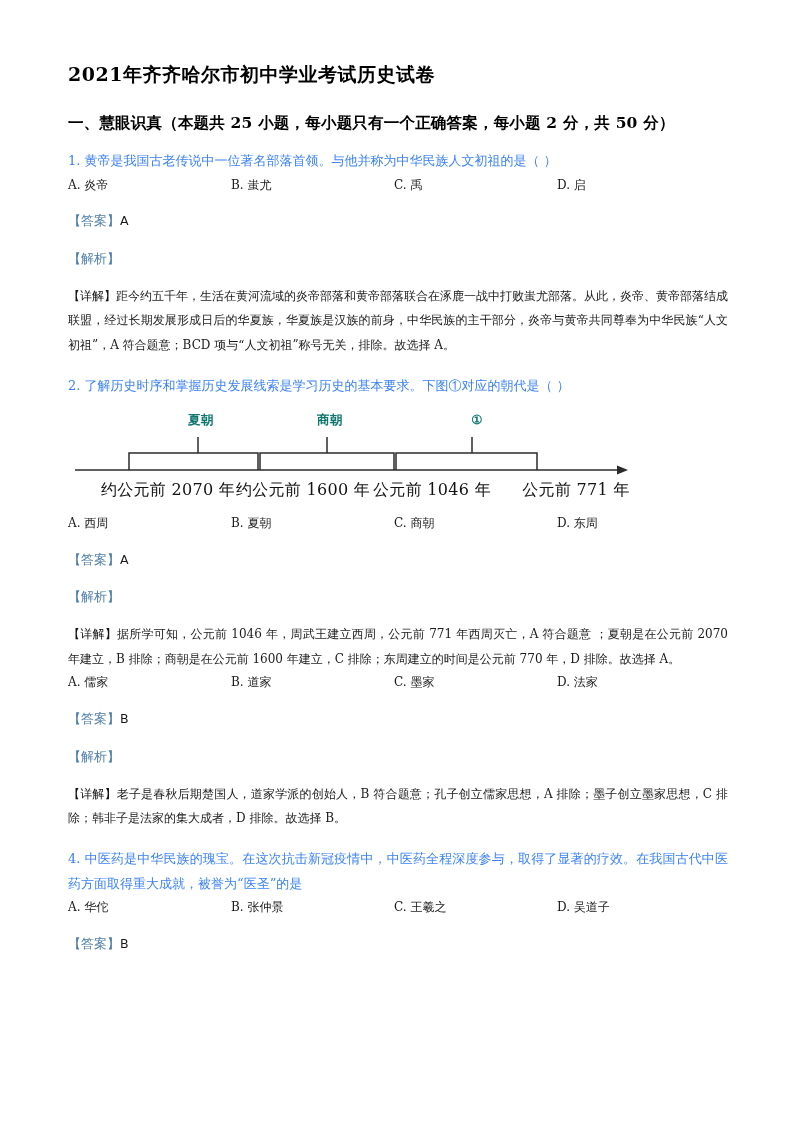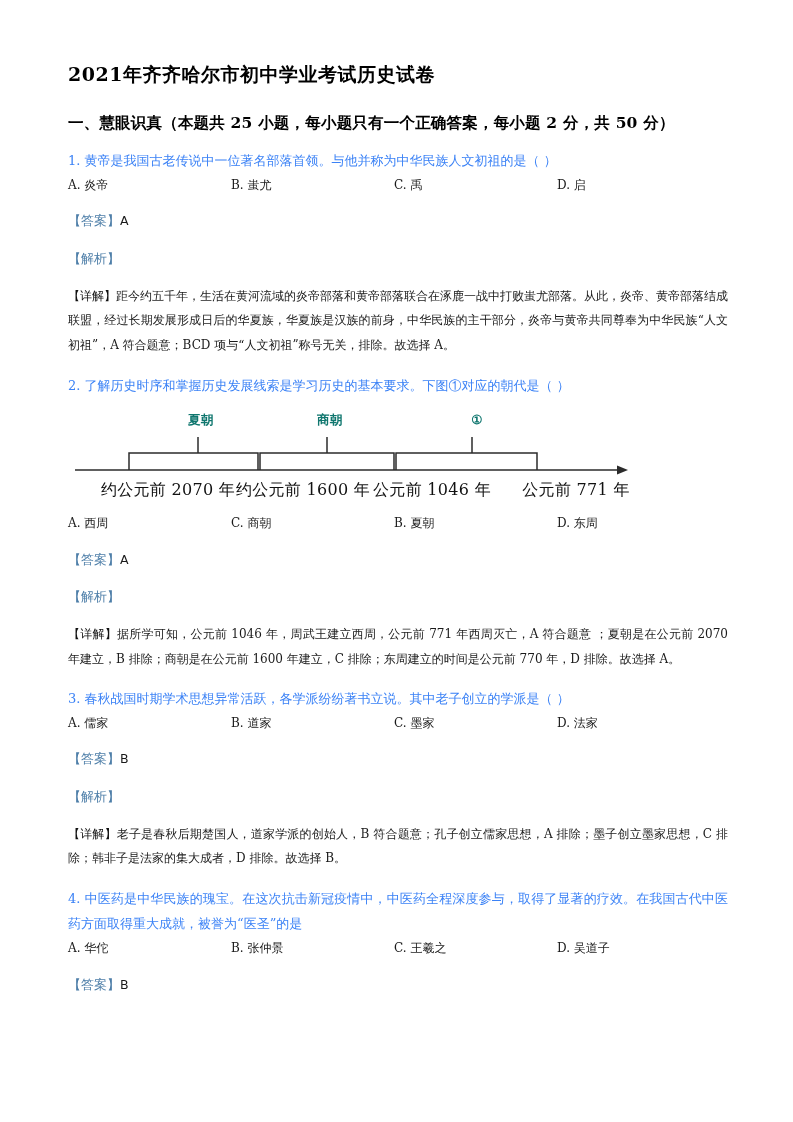--- a/index.html
+++ b/index.html
@@ -191,40 +191,39 @@
 
           <div class="tl-date" style="left:16.0%;">约公元前 2070 年</div>
           <div class="tl-date" style="left:38.5%;">约公元前 1600 年</div>
           <div class="tl-date" style="left:60.0%;">公元前 1046 年</div>
           <div class="tl-date" style="left:84.0%;">公元前 771 年</div>
         </div>
       </div>
 
       <div class="options">
         <span class="opt">A. 西周</span>
+        <span class="opt">B. 夏朝</span>
         <span class="opt">C. 商朝</span>
-        <span class="opt">B. 夏朝</span>
         <span class="opt">D. 东周</span>
       </div>
 
       <div class="ans-line">
         <span class="tag-blue">【答案】</span><span class="ans-val">A</span>
       </div>
 
       <div class="ana-line">
         <span class="tag-blue">【解析】</span>
       </div>
 
       <div class="detail">
         <span class="tag-black">【详解】</span><span>据所学可知，公元前 1046 年，周武王建立西周，公元前 771 年西周灭亡，A 符合题意 ；夏朝是在公元前 2070 年建立，B 排除；商朝是在公元前 1600 年建立，C 排除；东周建立的时间是公元前 770 年，D 排除。故选择 A。</span>
       </div>
     </div>
 
     <div>
-      <div class="q-stem">3. 春秋战国时期学术思想异常活跃，各学派纷纷著书立说。其中老子创立的学派是（    ）</div>
 
       <div class="options">
         <span class="opt">A. 儒家</span>
         <span class="opt">B. 道家</span>
         <span class="opt">C. 墨家</span>
         <span class="opt">D. 法家</span>
       </div>
 
       <div class="ans-line">
         <span class="tag-blue">【答案】</span><span class="ans-val">B</span>

